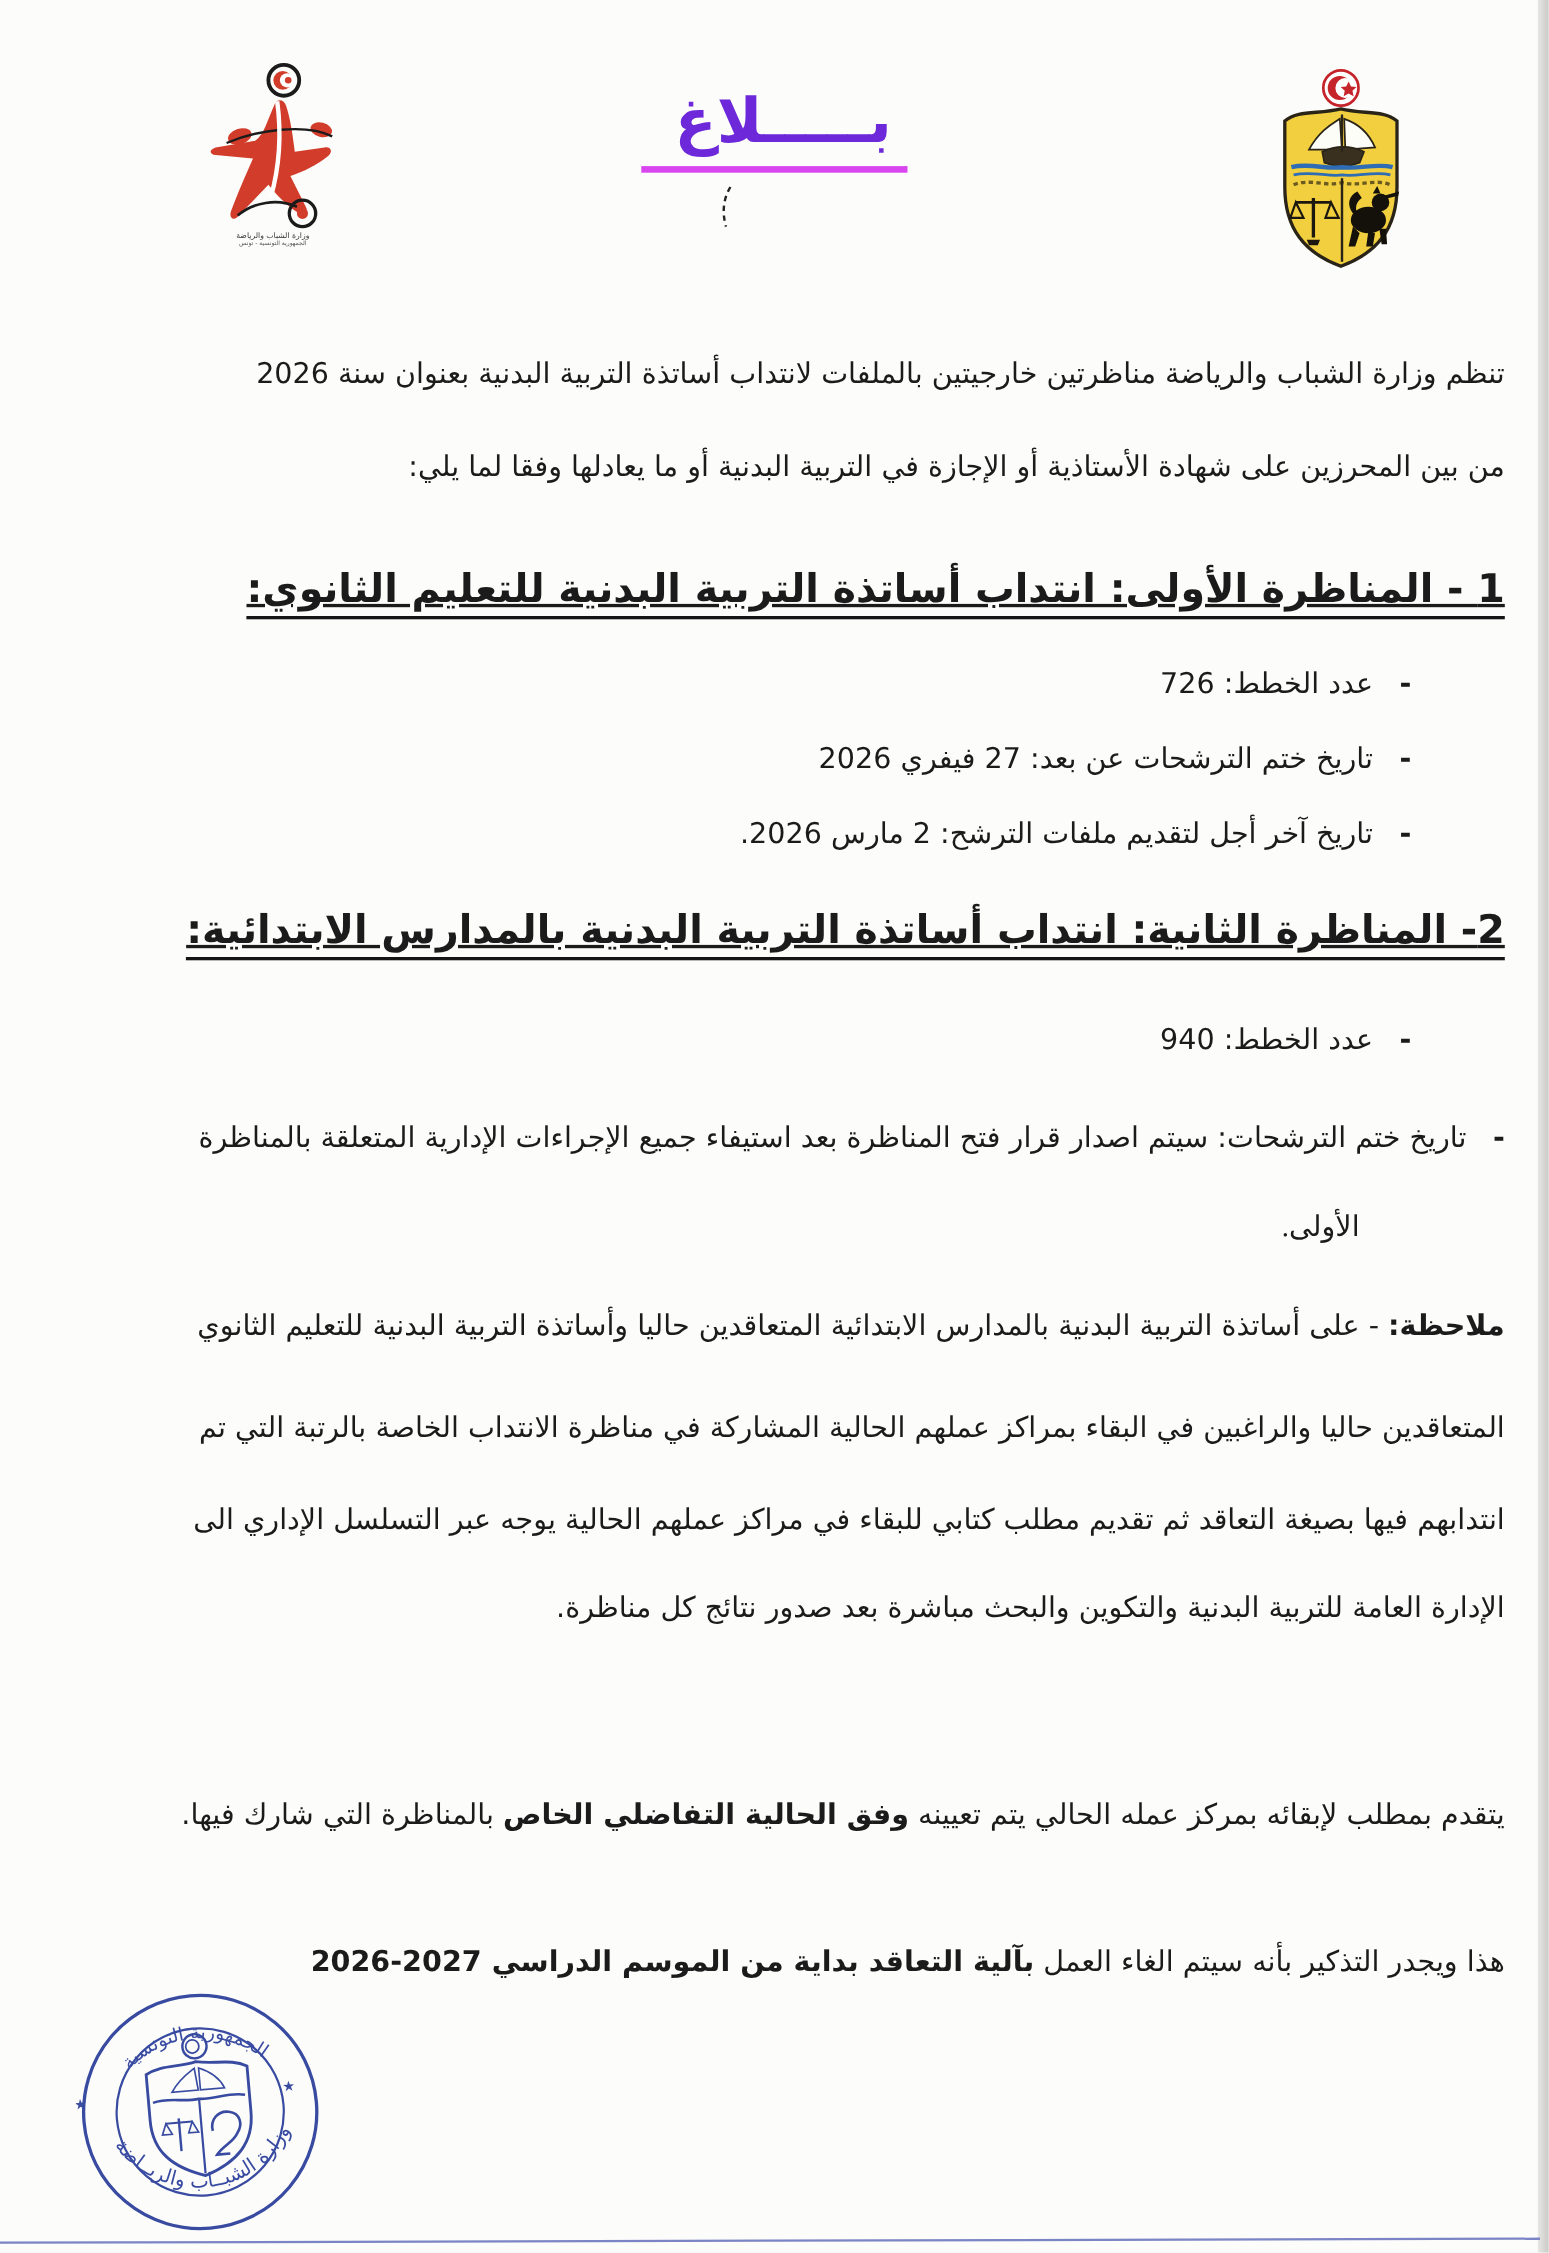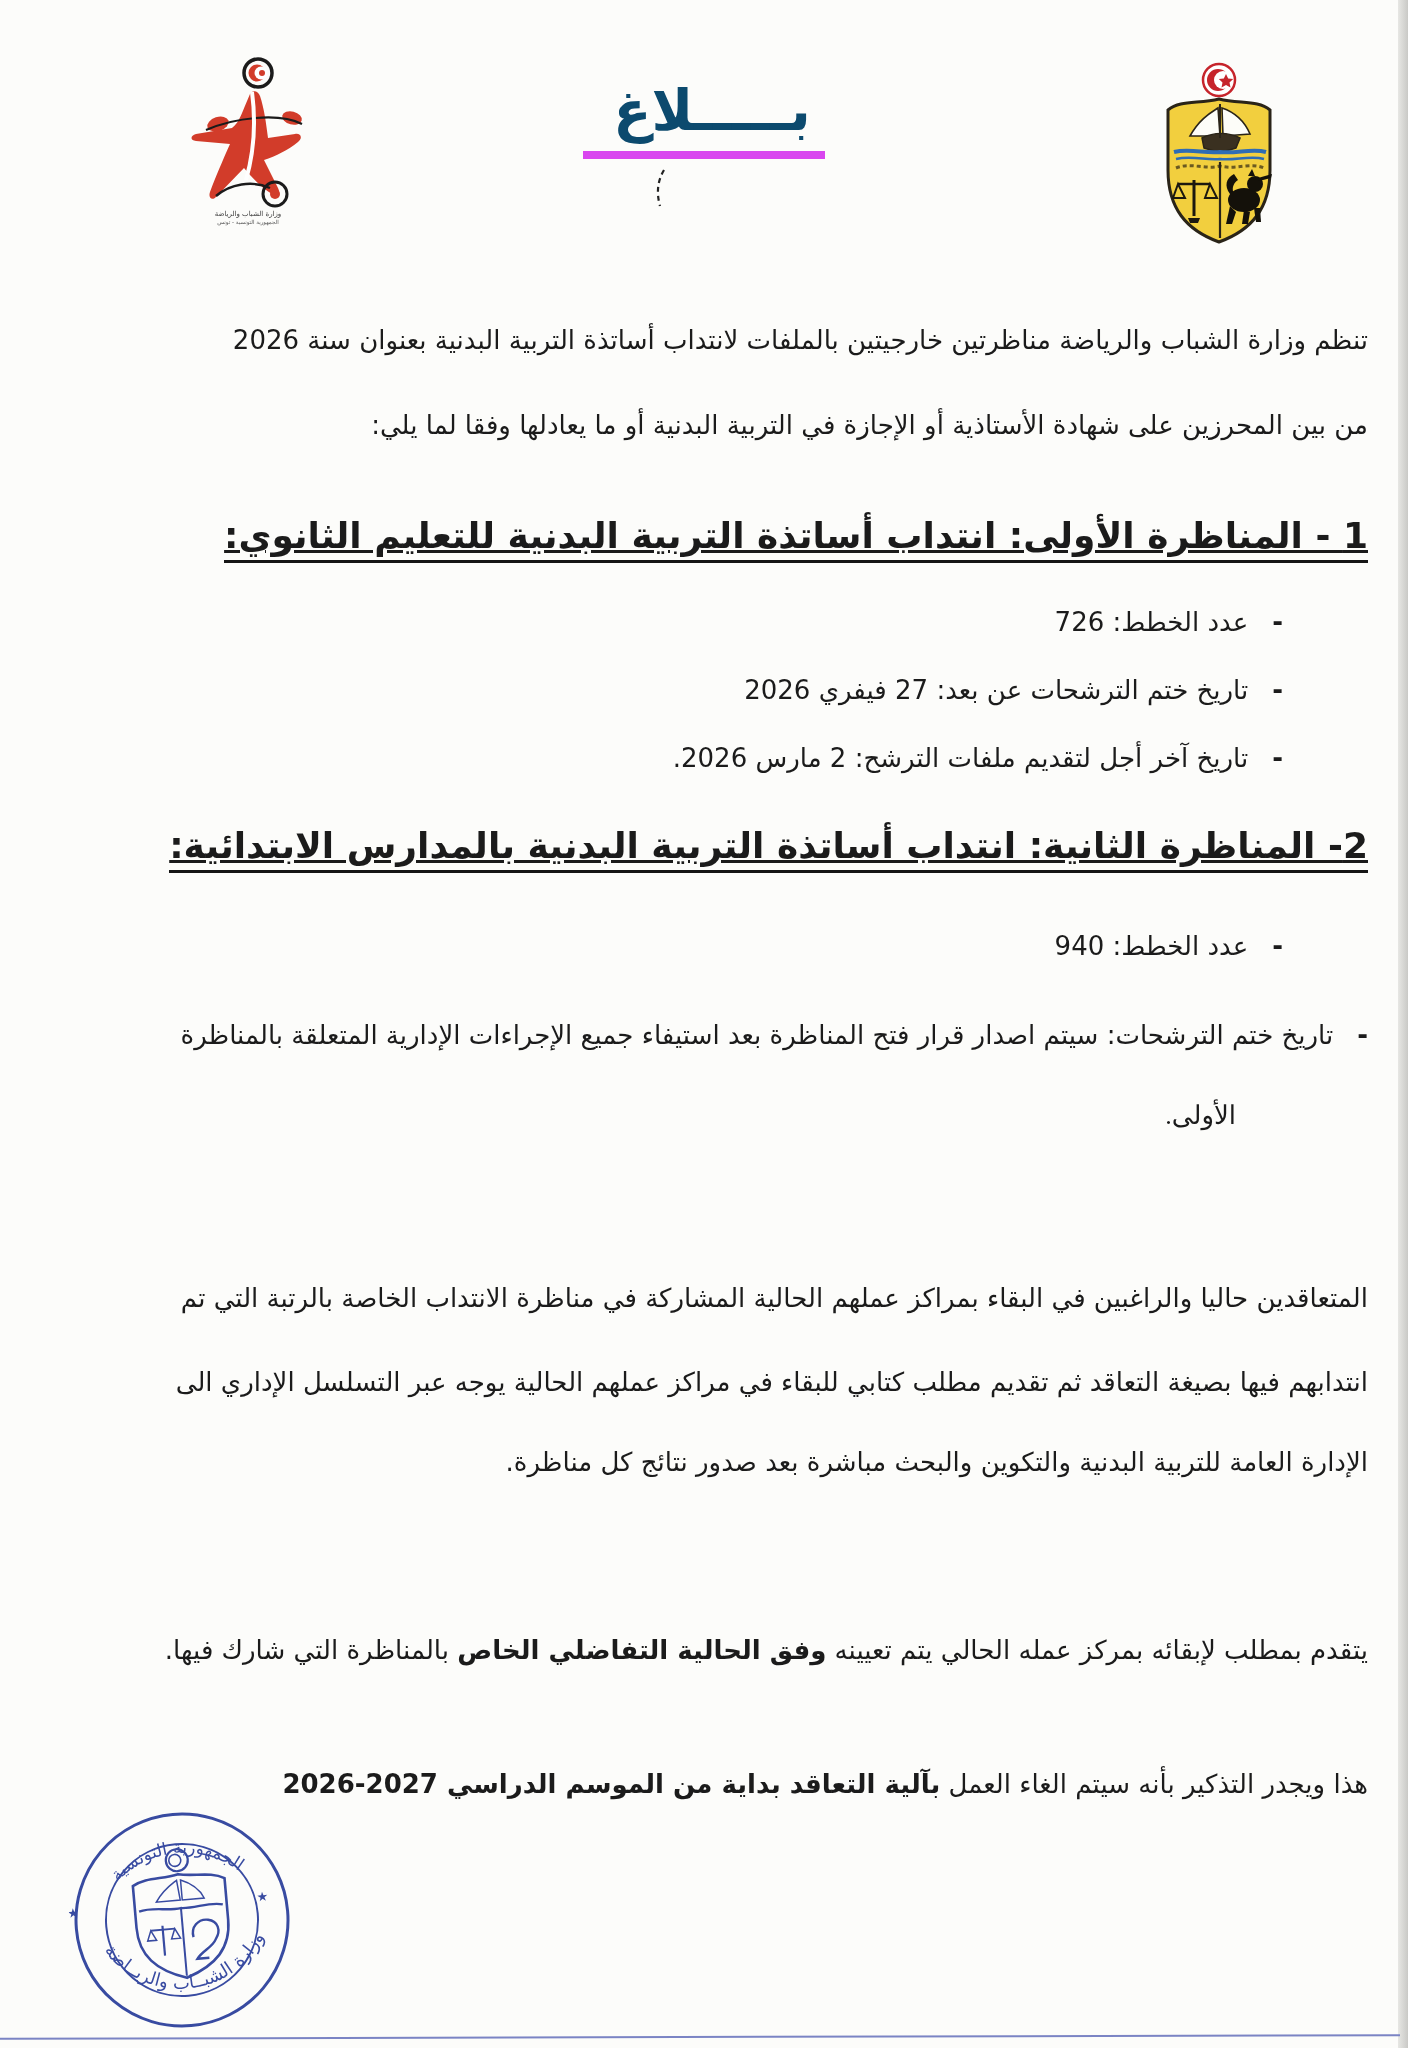--- a/index.html
+++ b/index.html
@@ -10,21 +10,21 @@
   }
   .scan-edge-right{position:absolute;top:0;bottom:0;left:1398px;width:10px;
     background:linear-gradient(to right,#e7e7e4,#c9c9c6);}
   .scan-rule-bottom{position:absolute;left:0;right:8px;top:2036px;height:2px;
     background:#7b84c4;transform:rotate(-0.15deg);}
   .ln{position:absolute;right:40px;direction:rtl;font-size:26px;line-height:40px;
     white-space:nowrap;letter-spacing:0;color:#1b1b1b;}
   .b{font-weight:bold;}
   .title-wrap{position:absolute;top:78px;left:0;right:0;text-align:center;}
   .title-text{display:inline-block;font-size:56px;font-weight:bold;
-    padding:0 14px 8px 30px;border-bottom:8px solid #d946ef;color:#0c4a6e;}
+    padding:0 14px 8px 30px;border-bottom:6px solid #d946ef;color:#6d28d9;}
   .flourish{position:absolute;left:652px;top:168px;}
   .heading{font-size:36px;font-weight:bold;text-decoration:underline;}
   .heading .u{border-bottom:3px solid #151515;padding-bottom:4px;}
   .bullet .dash{display:inline-block;margin-left:24px;font-weight:bold;}
   .indent-bullet{right:125px;}
   .indent-cont{right:172px;}
   .logo-caption{position:absolute;left:168px;top:210px;width:160px;text-align:center;
     font-size:7px;line-height:8px;color:#3a3a3a;filter:blur(0.4px);direction:rtl;}
   .logo-caption .c2{font-size:5.5px;color:#555;}
   .stamp{position:absolute;left:70px;top:1808px;transform:rotate(-5deg);opacity:0.93;}
@@ -117,20 +117,23 @@
   </div>
 
   <div class="ln bullet indent-bullet" style="top:926px;">
     <span class="dash">-</span><span>عدد الخطط: 940</span>
   </div>
   <div class="ln bullet" style="top:1015px;">
     <span class="dash">-</span><span>تاريخ ختم الترشحات: سيتم اصدار قرار فتح المناظرة بعد استيفاء جميع الإجراءات الإدارية المتعلقة بالمناظرة</span>
   </div>
   <div class="ln indent-cont" style="top:1096px;font-family:Liberation Serif, serif;">الأولى.</div>
 
+  <div class="ln" style="top:1186px;">
+    <span class="b">ملاحظة:</span><span> - على أساتذة التربية البدنية بالمدارس الابتدائية المتعاقدين حاليا وأساتذة التربية البدنية للتعليم الثانوي</span>
+  </div>
   <div class="ln" style="top:1278px;">المتعاقدين حاليا والراغبين في البقاء بمراكز عملهم الحالية المشاركة في مناظرة الانتداب الخاصة بالرتبة التي تم</div>
   <div class="ln" style="top:1442px;">الإدارة العامة للتربية البدنية والتكوين والبحث مباشرة بعد صدور نتائج كل مناظرة.</div>
   <div class="ln" style="top:1362px;">انتدابهم فيها بصيغة التعاقد ثم تقديم مطلب كتابي للبقاء في مراكز عملهم الحالية يوجه عبر التسلسل الإداري الى</div>
 
   <div class="ln" style="top:1630px;">
     <span>يتقدم بمطلب لإبقائه بمركز عمله الحالي يتم تعيينه </span><span class="b">وفق الحالية التفاضلي الخاص</span><span> بالمناظرة التي شارك فيها.</span>
   </div>
 
   <div class="ln" style="top:1728px;margin-top:36px;">
     <span>هذا ويجدر التذكير بأنه سيتم الغاء العمل </span><span class="b">بآلية التعاقد بداية من الموسم الدراسي 2027-2026</span>

